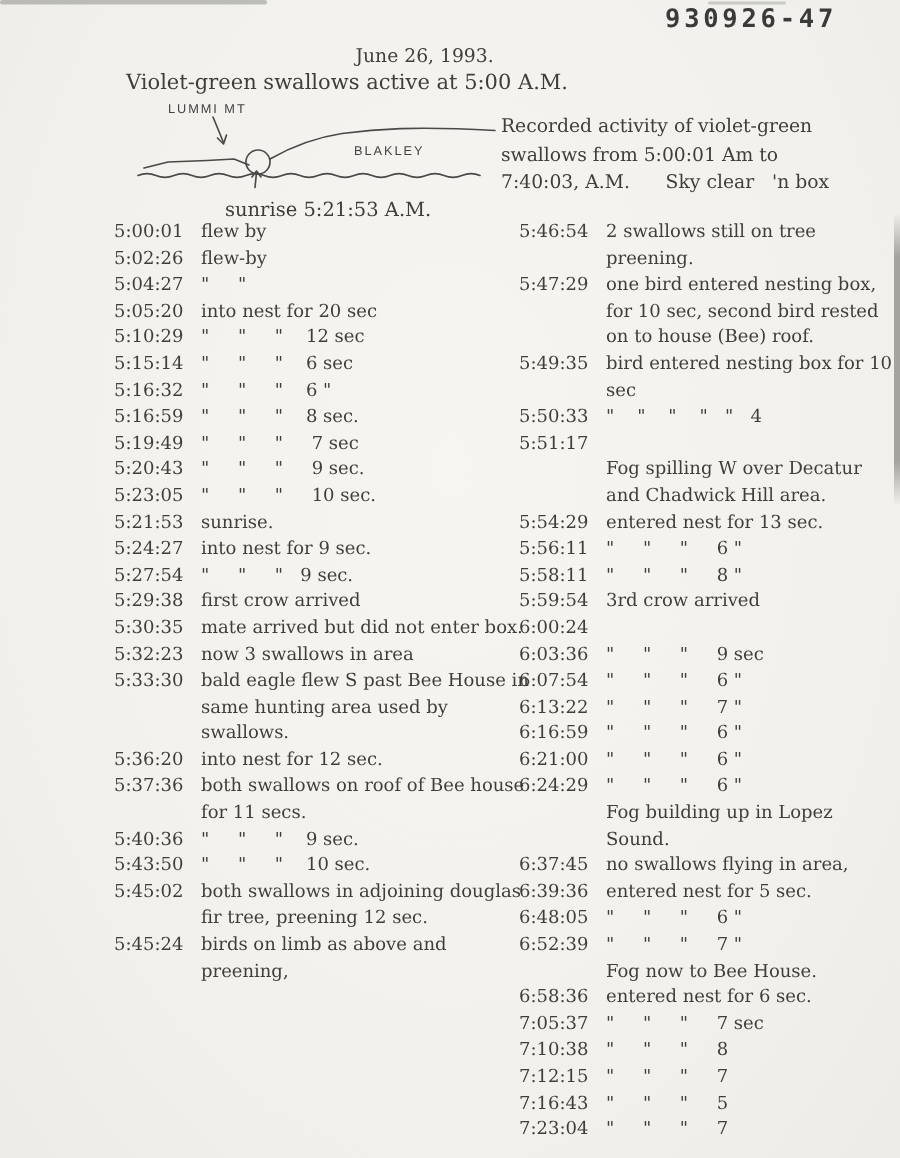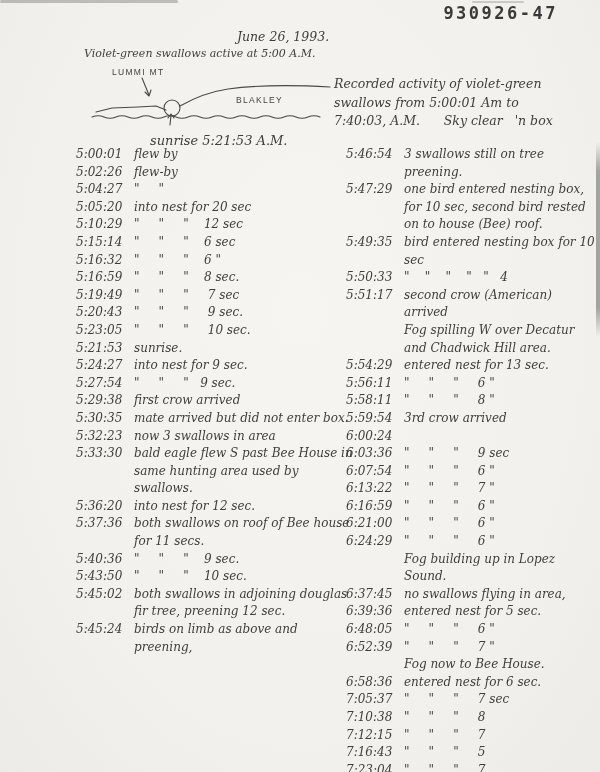--- a/index.html
+++ b/index.html
@@ -14,23 +14,23 @@
   .scan-artifact{position:absolute;background:#8f8f8d;}
   .top-streak-1{left:0;top:0;width:178px;height:3px;opacity:.55;border-radius:2px;}
   .top-streak-2{left:472px;top:1px;width:52px;height:2px;opacity:.4;border-radius:2px;}
   .right-strip{right:0;top:142px;width:4px;height:195px;opacity:.5;
     background:linear-gradient(to bottom,rgba(90,90,88,0),rgba(70,70,68,.9) 15%,rgba(70,70,68,.9) 85%,rgba(90,90,88,0));}
   .id-number{
     position:absolute;top:3px;right:42px;
     font-family:"DejaVu Sans Mono","Liberation Mono",monospace;
     font-size:17px;letter-spacing:2.5px;color:#3a3a38;font-weight:600;
   }
-  .hand{font-style:italic;}
+  .hand{}
   .date{position:absolute;left:237px;top:29px;font-size:12.5px;}
-  .subtitle{position:absolute;left:84px;top:47px;font-size:11px;}
+  .subtitle{position:absolute;left:84px;top:47px;font-size:14px;}
   .sketch{position:absolute;left:90px;top:64px;}
   .sketch path,.sketch circle{fill:none;stroke:#4a4947;stroke-width:1.1;stroke-linecap:round;stroke-linejoin:round;}
   .sketch text{
     font-family:"Liberation Sans","DejaVu Sans",sans-serif;
     font-size:8.5px;letter-spacing:1.3px;fill:#444240;font-style:normal;
   }
   .sunrise-caption{position:absolute;left:150px;top:133px;font-size:13px;}
   .summary{position:absolute;left:334px;top:75px;width:262px;font-size:12.5px;line-height:18.5px;}
   .summary div{white-space:pre-wrap;}
   .column{position:absolute;top:146px;font-size:12px;line-height:17.6px;}
@@ -170,37 +170,36 @@
         <span class="obs-text">both swallows in adjoining douglas fir tree, preening 12 sec.</span>
       </div>
       <div class="obs-row">
         <span class="obs-time">5:45:24</span>
         <span class="obs-text">birds on limb as above and preening,</span>
       </div>
     </div>
   <div class="column right hand" id="right-col">
       <div class="obs-row">
         <span class="obs-time">5:46:54</span>
-        <span class="obs-text">3 swallows still on tree preening.</span>
+        <span class="obs-text">2 swallows still on tree preening.</span>
       </div>
       <div class="obs-row">
         <span class="obs-time">5:47:29</span>
         <span class="obs-text">one bird entered nesting box, for 10 sec, second bird rested on to house (Bee) roof.</span>
       </div>
       <div class="obs-row">
         <span class="obs-time">5:49:35</span>
         <span class="obs-text">bird entered nesting box for 10 sec</span>
       </div>
       <div class="obs-row">
         <span class="obs-time">5:50:33</span>
         <span class="obs-text">"    "    "    "   "   4</span>
       </div>
       <div class="obs-row">
         <span class="obs-time">5:51:17</span>
-        <span class="obs-text">second crow (American) arrived</span>
       </div>
       <div class="obs-row note-row">
         <span class="obs-text">Fog spilling W over Decatur and Chadwick Hill area.</span>
       </div>
       <div class="obs-row">
         <span class="obs-time">5:54:29</span>
         <span class="obs-text">entered nest for 13 sec.</span>
       </div>
       <div class="obs-row">
         <span class="obs-time">5:56:11</span>

